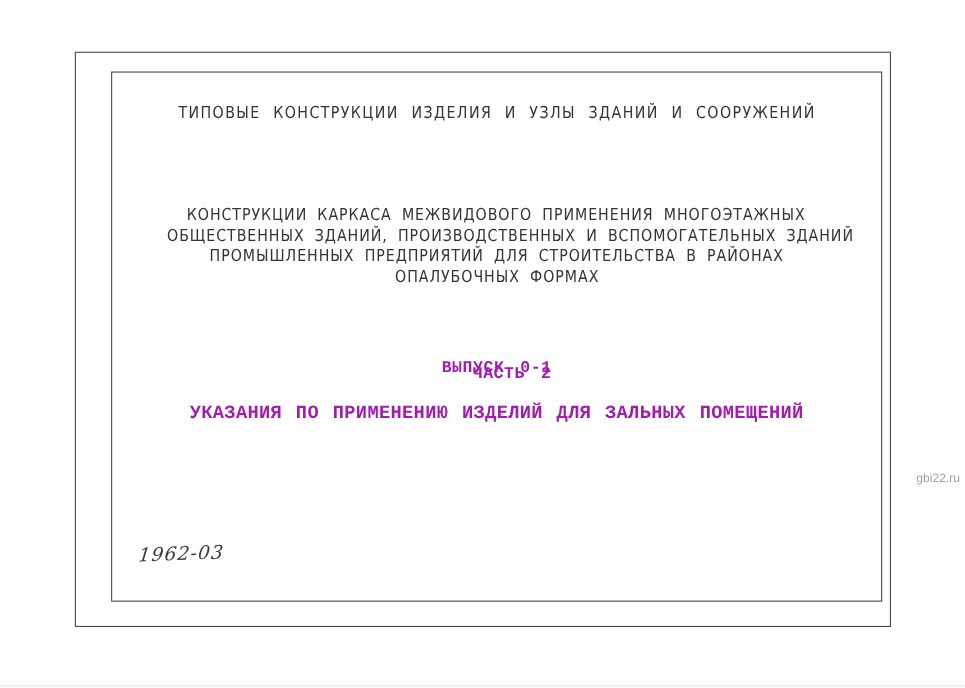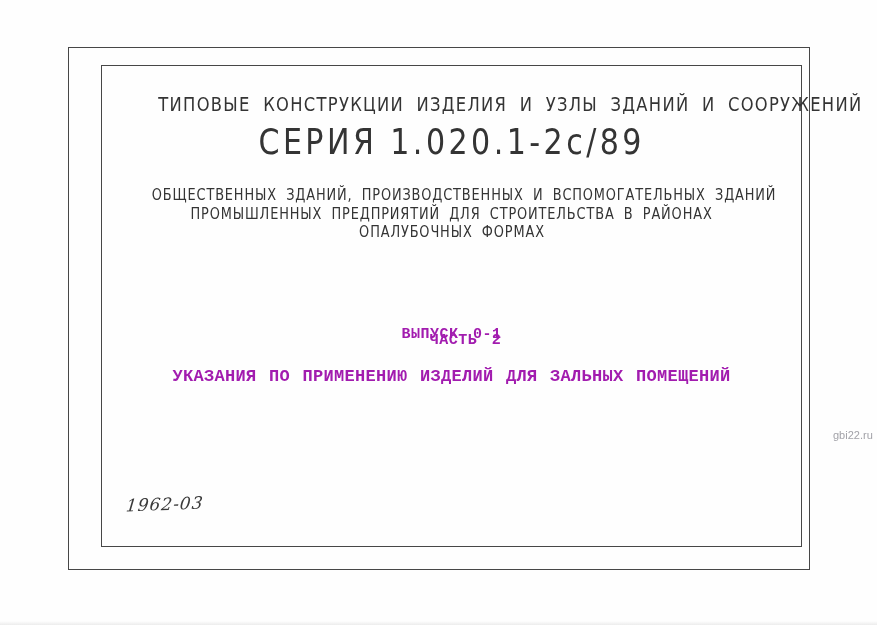--- a/index.html
+++ b/index.html
@@ -43,21 +43,21 @@
     font-weight:400;
     color:#343434;
   }
   .condense{
     display:inline-block;
     transform:scaleX(0.86);
     white-space:nowrap;
   }
   .doc-header{
     top:93px;
-    font-size:19px;
+    font-size:15px;
     letter-spacing:1.5px;
     word-spacing:7px;
     text-decoration:underline;
   }
   .doc-series{
     top:122px;
     font-size:35px;
     letter-spacing:4px;
     font-weight:400;
   }
@@ -117,25 +117,23 @@
 
 <div class="page">
 
   <div class="outer-frame"></div>
   <div class="inner-frame"></div>
 
   <div class="centered-block draft doc-header">
     <span class="condense">ТИПОВЫЕ КОНСТРУКЦИИ ИЗДЕЛИЯ И УЗЛЫ ЗДАНИЙ И СООРУЖЕНИЙ</span>
   </div>
 
-  <div class="centered-block draft doc-series">
-    <span class="condense">СЕРИЯ 1.020.1-2с/89</span>
-  </div>
 
   <div class="centered-block draft doc-description">
+    <div class="line"><span class="condense">КОНСТРУКЦИИ КАРКАСА МЕЖВИДОВОГО ПРИМЕНЕНИЯ МНОГОЭТАЖНЫХ</span></div>
     <div class="line"><span class="condense">ОБЩЕСТВЕННЫХ ЗДАНИЙ, ПРОИЗВОДСТВЕННЫХ И ВСПОМОГАТЕЛЬНЫХ ЗДАНИЙ</span></div>
     <div class="line"><span class="condense">ПРОМЫШЛЕННЫХ ПРЕДПРИЯТИЙ ДЛЯ СТРОИТЕЛЬСТВА В РАЙОНАХ</span></div>
     <div class="line"><span class="condense">ОПАЛУБОЧНЫХ ФОРМАХ</span></div>
   </div>
 
   <div class="centered-block serif doc-issue">ВЫПУСК 0-1</div>
   <div class="centered-block serif doc-part">ЧАСТЬ 2</div>
   <div class="centered-block serif doc-subtitle">УКАЗАНИЯ ПО ПРИМЕНЕНИЮ ИЗДЕЛИЙ ДЛЯ ЗАЛЬНЫХ ПОМЕЩЕНИЙ</div>
 
   <div class="doc-stamp">1962-03</div>

